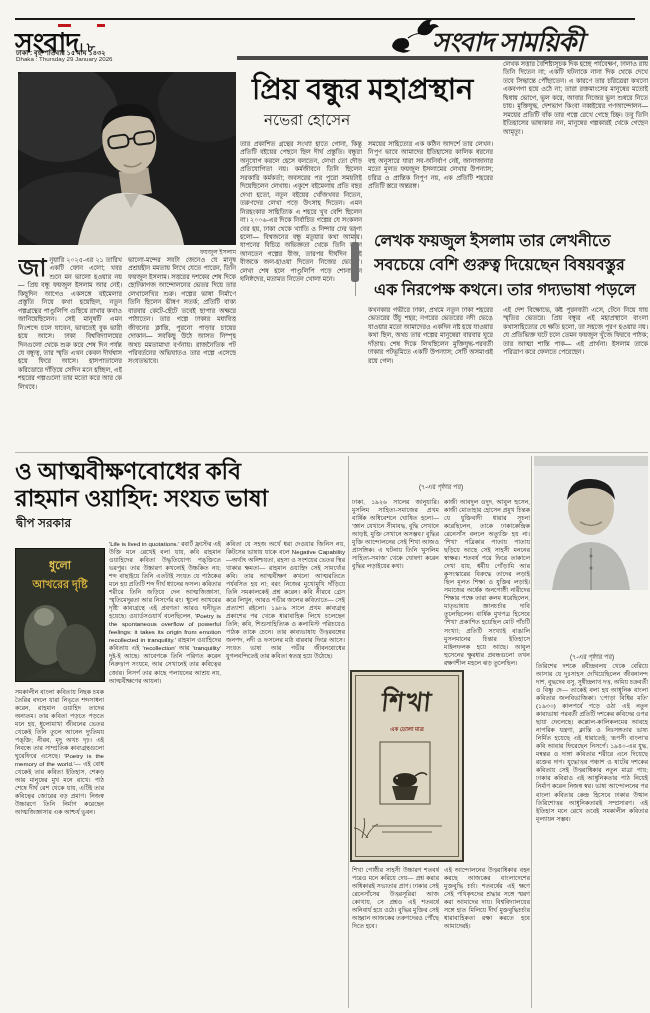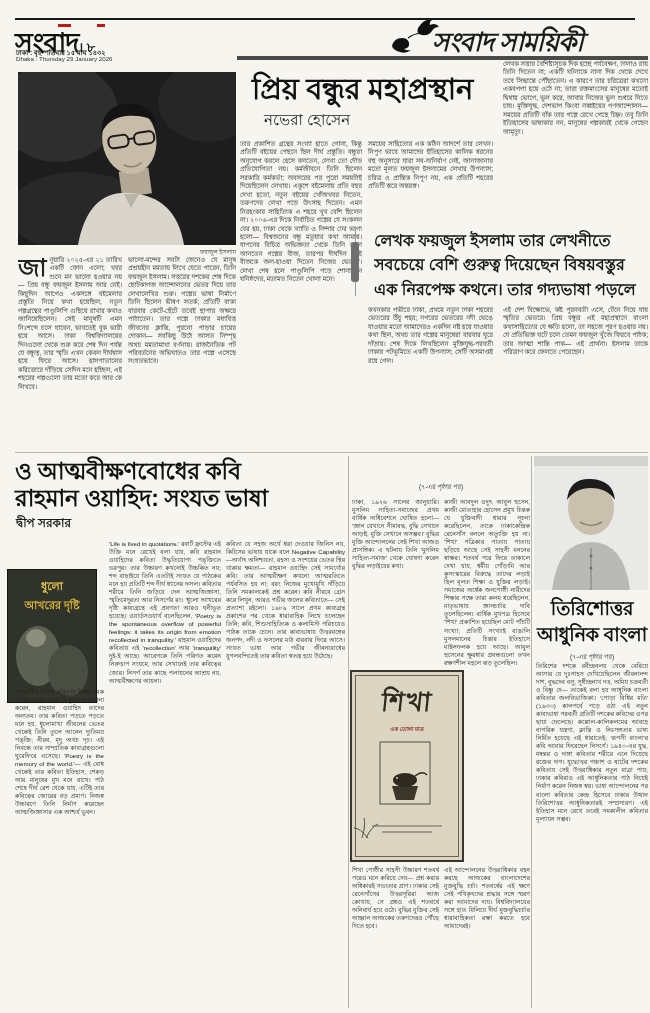--- a/index.html
+++ b/index.html
@@ -90,21 +90,21 @@
   <div class="abs" style="left:15px;top:452px;width:633px;height:1px;background:#b9b6ae;"></div>
   <div class="vrule" style="left:348px;top:456px;height:552px;"></div>
   <div class="vrule" style="left:531px;top:456px;height:552px;"></div>
 
   <div class="abs hl" style="left:15px;top:458px;width:332px;font-size:23px;line-height:1.16;">
     <div>ও আত্মবীক্ষণবোধের কবি</div>
     <div>রাহমান ওয়াহিদ: সংযত ভাষা</div>
   </div>
   <div class="abs" style="left:16px;top:514px;font-size:12px;font-weight:bold;">দ্বীপ সরকার</div>
 
-  <div class="abs bookcover" style="left:7px;top:548px;width:88px;height:132px;margin-top:21px;">
+  <div class="abs bookcover" style="left:15px;top:548px;width:88px;height:132px;">
     <div style="text-align:center;margin-top:8px;font-size:11px;font-weight:bold;color:#e6c552;">ধুলো</div>
     <div style="text-align:center;font-size:11px;font-weight:bold;color:#d8b23e;">আখরের দৃষ্টি</div>
     <svg width="86" height="84" viewBox="0 0 86 84">
       <ellipse cx="30" cy="40" rx="22" ry="30" fill="#5d6154"></ellipse>
       <ellipse cx="60" cy="55" rx="20" ry="26" fill="#4a4e42"></ellipse>
       <ellipse cx="28" cy="22" rx="10" ry="9" fill="#8d8f7e"></ellipse>
       <path d="M10 84 q20 -18 40 -8 q18 8 30 -2 l6 10z" fill="#33362c"></path>
     </svg>
   </div>
 
@@ -142,20 +142,16 @@
       <circle cx="45" cy="44" r="1" fill="#d9d4c0"></circle>
       <path d="M10 104 q4 -14 2 -20 m2 20 q6 -12 12 -14 m-10 14 q-8 -10 -14 -10" stroke="#55503f" stroke-width="1" fill="none"></path>
       <line x1="20" y1="92" x2="90" y2="92" stroke="#6a6354" stroke-width="1"></line>
       <line x1="30" y1="98" x2="80" y2="98" stroke="#6a6354" stroke-width="1"></line>
     </svg>
   </div>
 
   <div class="col colsm" style="left:352px;top:866px;width:87px;height:142px;">শিখা গোষ্ঠীর সাহসী উচ্চারণ শতবর্ষ পরেও মনে করিয়ে দেয়— প্রশ্ন করার অধিকারই সভ্যতার প্রাণ। ঢাকার সেই রেনেসাঁসের উত্তরসূরিরা আজ কোথায়, সে প্রশ্নও এই শতবর্ষে অনিবার্য হয়ে ওঠে। বুদ্ধির মুক্তির সেই আহ্বান আজকের তরুণদেরও পৌঁছে দিতে হবে।</div>
   <div class="col colsm" style="left:444px;top:866px;width:86px;height:142px;">এই আন্দোলনের উত্তরাধিকার বহন করছে আজকের বাংলাদেশের মুক্তবুদ্ধি চর্চা। শতবর্ষের এই ক্ষণে সেই পথিকৃৎদের শ্রদ্ধার সঙ্গে স্মরণ করা আমাদের দায়। বিশ্ববিদ্যালয়ের সঙ্গে হাত মিলিয়ে দীর্ঘ মুক্তবুদ্ধিচর্চার ধারাবাহিকতা রক্ষা করতে হবে আমাদেরই।</div>
 
-  <div class="abs hl" style="left:536px;top:596px;width:112px;font-size:19px;text-align:center;line-height:1.35;">
-    <div>তিরিশোত্তর</div>
-    <div>আধুনিক বাংলা</div>
-  </div>
   <div class="abs cont" style="left:536px;top:652px;width:112px;">(৭-এর পৃষ্ঠার পর)</div>
   <div class="col colsm" style="left:536px;top:662px;width:112px;height:346px;">তিরিশের দশকে রবীন্দ্রবলয় থেকে বেরিয়ে আসার যে দুঃসাহস দেখিয়েছিলেন জীবনানন্দ দাশ, বুদ্ধদেব বসু, সুধীন্দ্রনাথ দত্ত, অমিয় চক্রবর্তী ও বিষ্ণু দে— তাকেই বলা হয় আধুনিক বাংলা কবিতার জলবিভাজিকা। 'পোড়া বিধির মতি' (১৯৩০) কালপর্বে গড়ে ওঠা এই নতুন কাব্যভাষা পরবর্তী প্রতিটি দশকের কবিদের ওপর ছায়া ফেলেছে। কল্লোল-কালিকলমের আবহে নাগরিক যন্ত্রণা, ক্লান্তি ও নিঃসঙ্গতার ভাষ্য নির্মিত হয়েছে এই ধারাতেই; 'রূপসী বাংলা'র কবি আবার ফিরেছেন নিসর্গে। ১৯৪০-এর যুদ্ধ, মন্বন্তর ও দাঙ্গা কবিতার শরীরে এনে দিয়েছে রক্তের দাগ। যুদ্ধোত্তর পঞ্চাশ ও ষাটের দশকের কবিতায় সেই উত্তরাধিকার নতুন মাত্রা পায়; ঢাকার কবিরাও এই আধুনিকতার পাঠ নিয়েই নির্মাণ করেন নিজস্ব স্বর। ভাষা আন্দোলনের পর বাংলা কবিতার কেন্দ্র হিসেবে ঢাকার উত্থান তিরিশোত্তর আধুনিকতারই সম্প্রসারণ। এই ইতিহাস মনে রেখে তবেই সমকালীন কবিতার মূল্যায়ন সম্ভব।</div>
 
 </div>
 
 </body></html>

